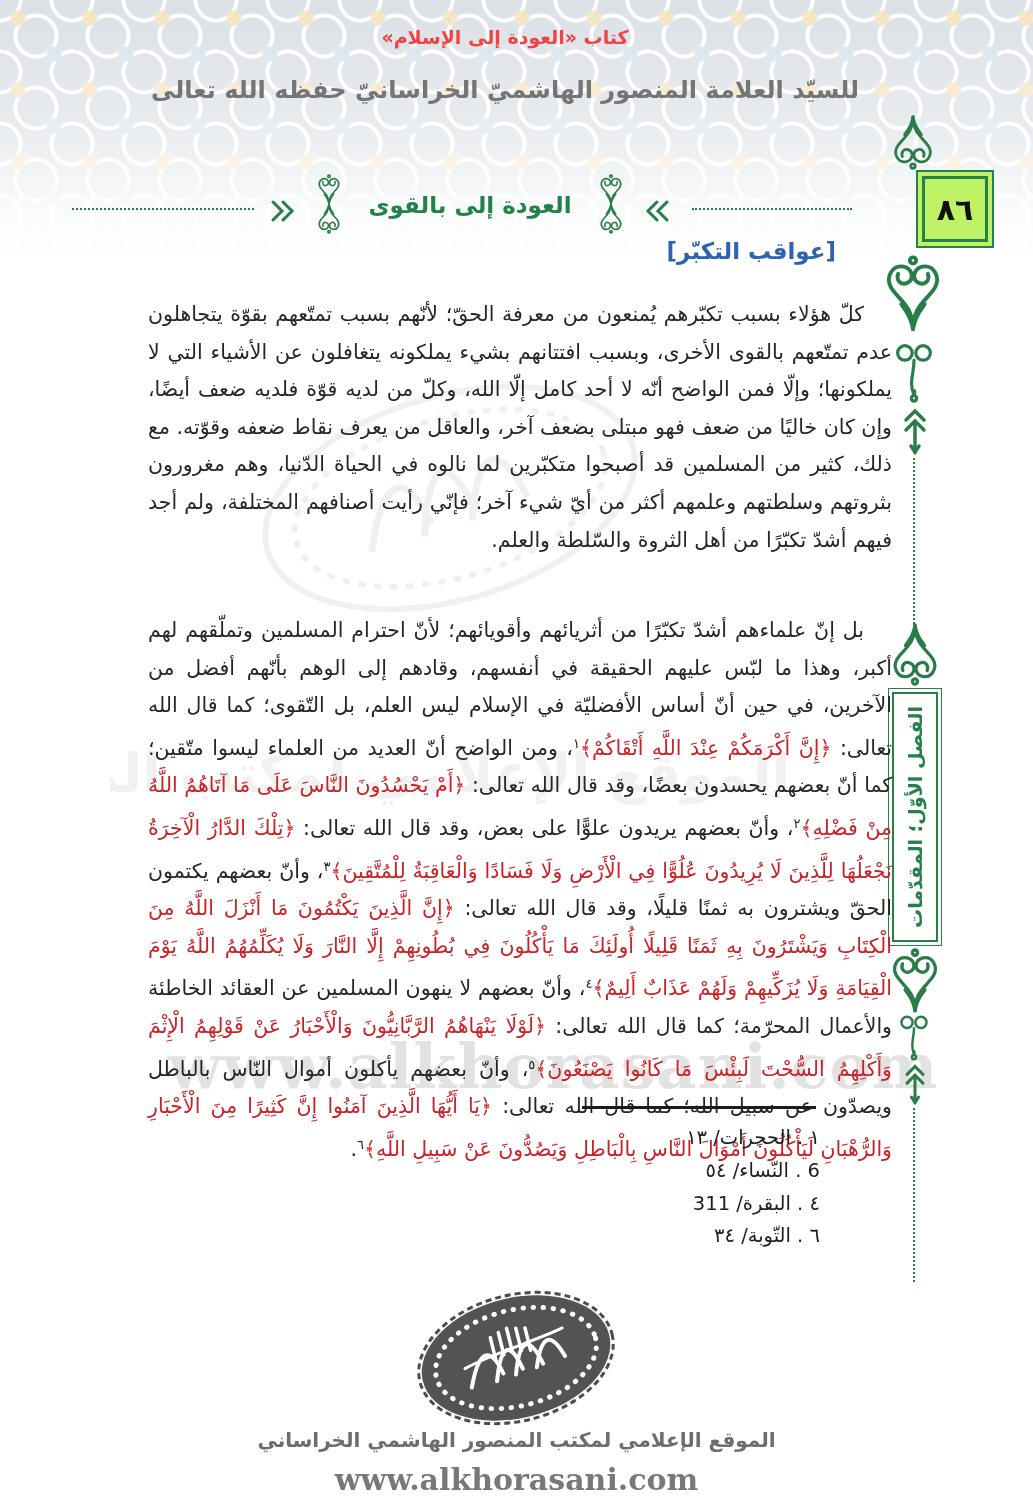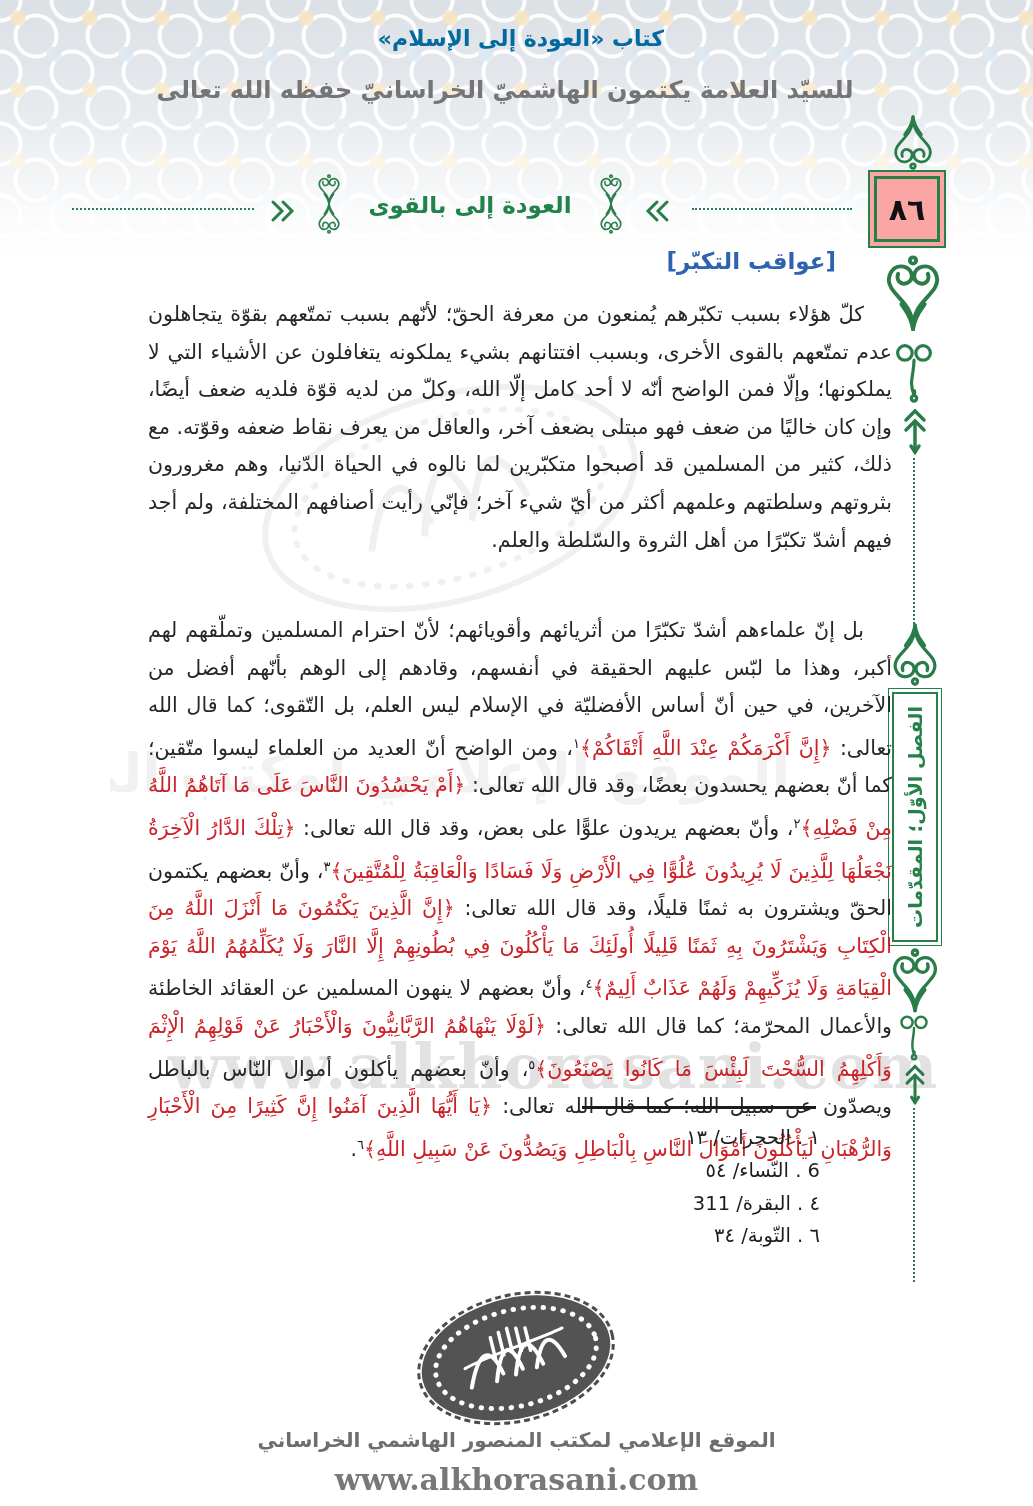--- a/index.html
+++ b/index.html
@@ -36,41 +36,41 @@
     white-space:nowrap; overflow:hidden; text-align:center;
   }
   .wm-url {
     position:absolute; left:168px; top:1030px; width:740px;
     font-family:"DejaVu Serif", serif; font-weight:bold; font-size:62px;
     color:#9a9a9a; opacity:.28; letter-spacing:1px; direction:ltr; text-align:center;
     white-space:nowrap;
   }
   
   .book-title {
-    position:absolute; top:26px; left:16px; width:1010px; text-align:center;
-    font-size:22px; font-weight:bold; color:#0369a1;
+    position:absolute; top:26px; left:0; width:1010px; text-align:center;
+    font-size:19px; font-weight:bold; color:#ef4444;
   }
   .book-author {
     position:absolute; top:76px; left:0; width:1010px; text-align:center;
     font-size:24px; font-weight:bold; color:#757575;
   }
   
   .band-dots { position:absolute; top:208px; height:0; border-top:2px dotted #2a7d4a; }
   .band-dots.l { left:72px;  width:182px; }
   .band-dots.r { left:692px; width:160px; }
   .band-svg { position:absolute; }
   .running-title {
     position:absolute; top:192px; left:362px; width:216px; text-align:center;
     font-size:23px; font-weight:bold; color:#218349; white-space:nowrap;
   }
   
   .sb-dots { position:absolute; left:913px; width:0; border-left:2px dotted #2a7d4a; }
   .pageno-box {
-    position:absolute; left:868px; top:170px; width:78px; height:78px;
-    border:2px solid #25804a; background:#fca5a5; padding:4px;
+    position:absolute; left:916px; top:170px; width:78px; height:78px;
+    border:2px solid #25804a; background:#bef264; padding:4px;
   }
   .pageno-inner {
     width:100%; height:100%; border:3px solid #25804a;
     display:flex; align-items:center; justify-content:center;
   }
   .pageno { font-size:30px; font-weight:bold; color:#111; }
   .chapter-tab {
     position:absolute; left:888px; top:688px; width:54px; height:258px;
     border:1.5px solid #25804a; background:#fff; padding:3px;
   }
@@ -79,21 +79,21 @@
     position:absolute; top:50%; left:50%;
     transform:translate(-50%,-50%) rotate(-90deg);
     white-space:nowrap; direction:rtl;
     font-size:19px; font-weight:bold; color:#25804a;
   }
   
   .sec-heading {
     position:absolute; left:112px; width:744px; text-align:right; padding-left:0;
     padding-right:20px; font-size:23px; font-weight:bold; color:#2f63b0;
   }
-  .h1pos { top:248px; } .h2pos { top:568px; }
+  .h1pos { top:238px; } .h2pos { top:568px; }
   .para {
     position:absolute; left:112px; width:744px;
     font-size:20.5px; line-height:37.6px; color:#262626;
     text-align:justify; text-indent:28px;margin-left:36px;
   }
   .para1 { top:296px;  height:268px; }
   .para2 { top:612px;  height:496px; }
   .quran { color:#cc2127; }
   .ref { font-size:13px; vertical-align:7px; color:#1c1c1c; }
   
@@ -148,21 +148,21 @@
     <g transform="rotate(-16 210 130)" fill="none" stroke="#000" stroke-width="6">
       <ellipse cx="210" cy="130" rx="190" ry="102"></ellipse>
       <ellipse cx="210" cy="130" rx="160" ry="80" stroke-dasharray="2 14" stroke-linecap="round"></ellipse>
       <path d="M120 160 C150 90 175 90 185 150 M175 160 C200 85 220 85 232 152 M225 158 C250 88 272 88 285 150" stroke-width="7"></path>
     </g>
   </svg>
   <div class="wm-callig">الموقع الإعلامي لمكتب المنصور الهاشمي الخراساني</div>
   <div class="wm-url">www.alkhorasani.com</div>
 
   <div class="book-title">كتاب «العودة إلى الإسلام»</div>
-  <div class="book-author">للسيّد العلامة يكتمون الهاشميّ الخراسانيّ حفظه الله تعالى</div>
+  <div class="book-author">للسيّد العلامة المنصور الهاشميّ الخراسانيّ حفظه الله تعالى</div>
 
   <div class="band-dots l"></div>
   <div class="band-dots r"></div>
   <svg class="band-svg orn" style="left:256px; top:198px;" width="36" height="26">
     <g fill="none" stroke="#2a7d4a" stroke-width="3" stroke-linecap="round" transform="rotate(90 18 13) translate(5,-10)">
       <path d="M4 14 L13 5 L22 14"></path>
         <path d="M4 24 L13 15 L22 24"></path>
     </g>
   </svg>
   <svg class="band-svg orn" style="left:296px; top:174px;" width="66" height="60" viewBox="0 0 100 190">

